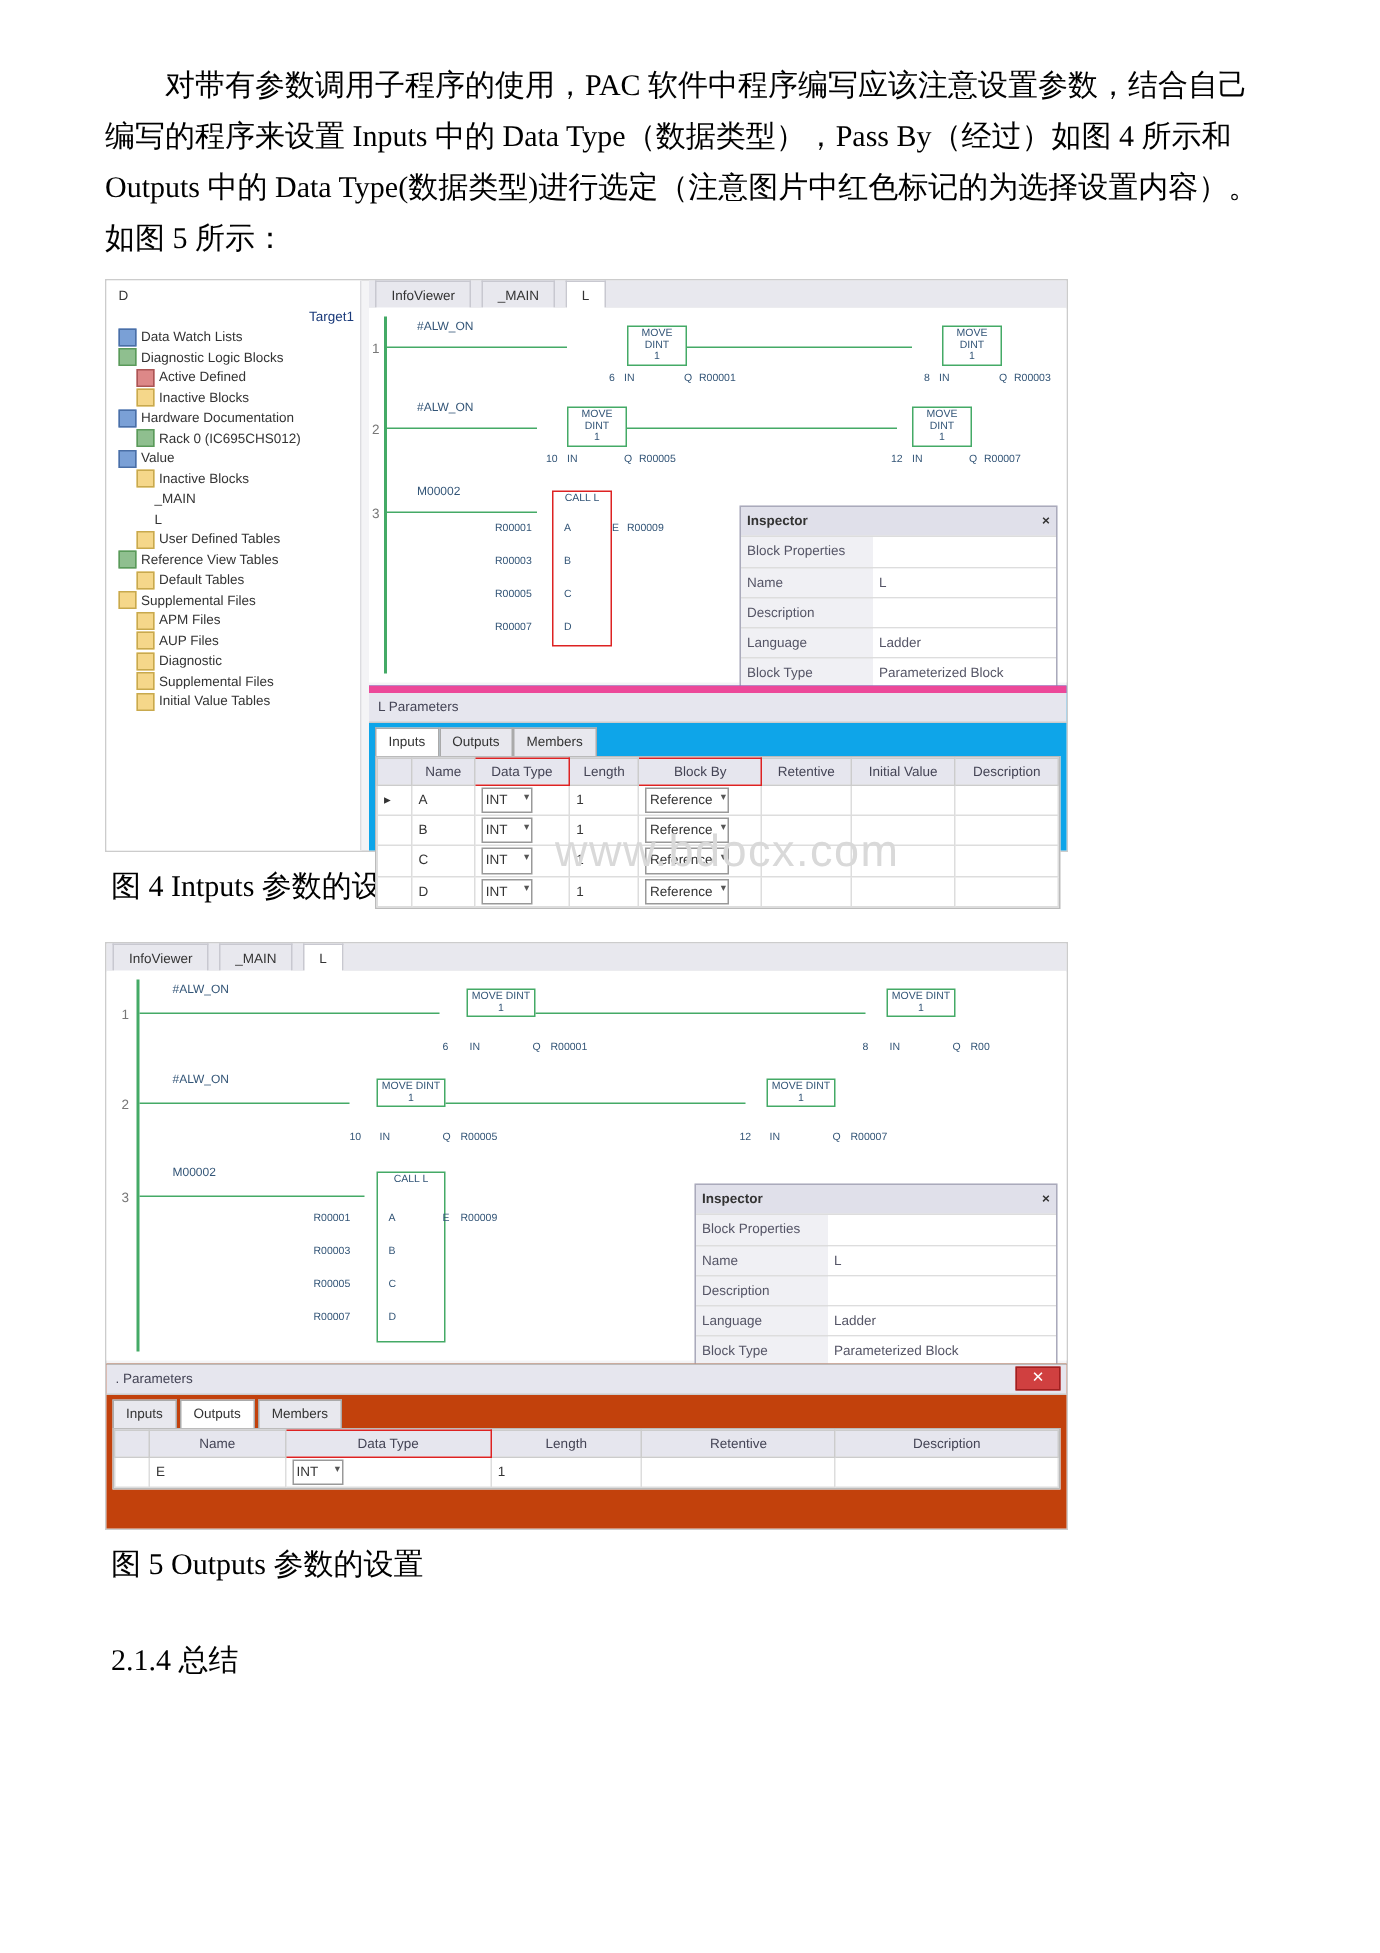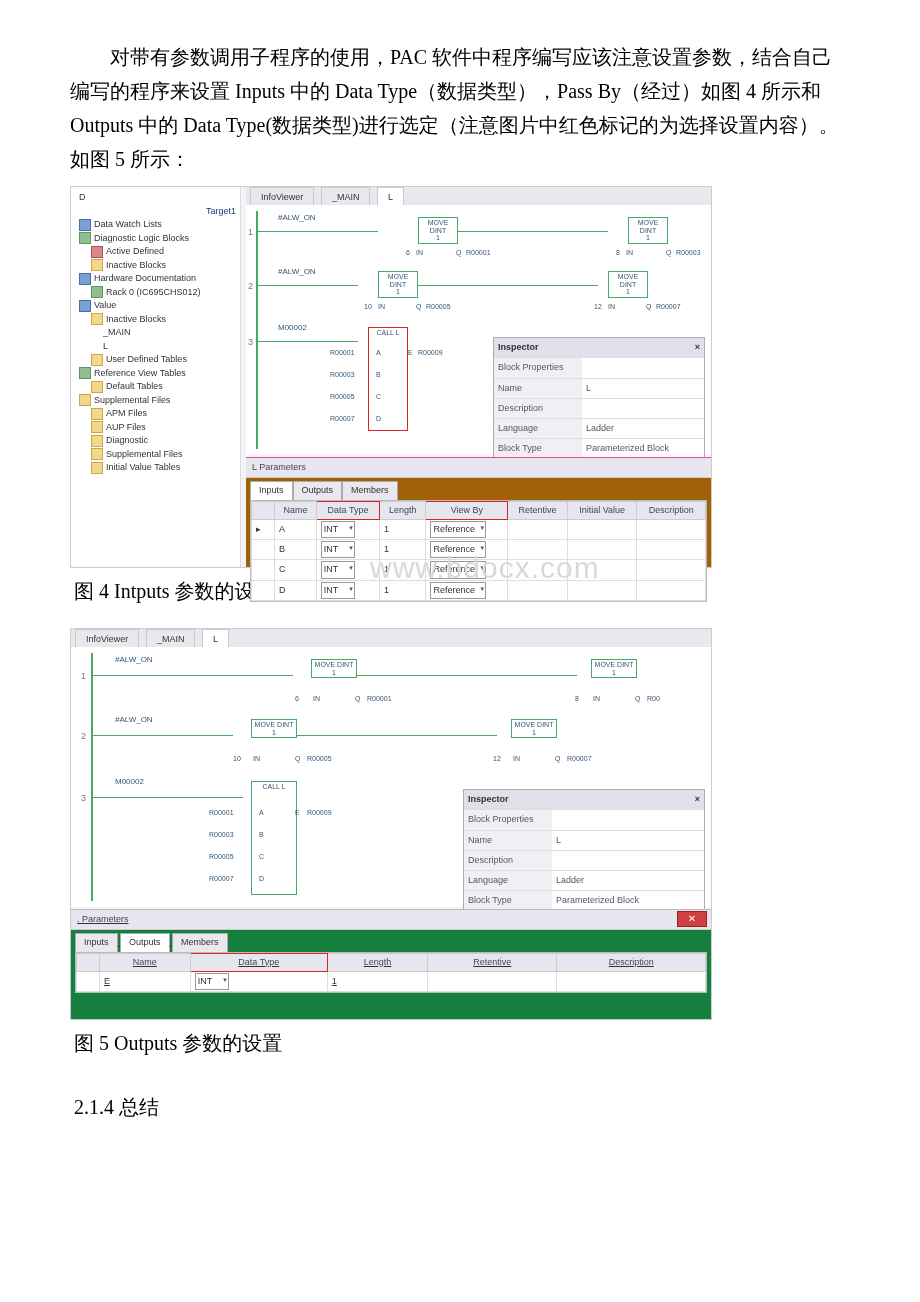--- a/index.html
+++ b/index.html
@@ -85,21 +85,21 @@
   }
   .insp-title { background:#e0e0ea; padding:2px 4px; font-weight:bold; display:flex; justify-content:space-between;}
   .insp-row { display:flex; border-top:1px solid #ddd; }
   .insp-row span:first-child { width:80px; padding:2px 4px; color:#556; }
   .insp-row span:last-child { flex:1; padding:2px 4px; background:#fff; color:#556;}
   .insp-ell { position:absolute; right:-4px; bottom:-2px; width:22px; height:14px; background:#eee; border:1px solid #888; text-align:center; font-size:9px; line-height:12px;}
   .redbox { border:2px solid #d22 !important; }
 
   .params4 {
     position:absolute; left:175px; top:270px; right:0; bottom:0;
-    background:#a16207; border-top:1px solid #ec4899;
+    background:#0ea5e9; border-top:5px solid #ec4899;
   }
   .params-title { padding:2px 6px; color:#445; background:#e6e6ee; border-bottom:1px solid #ccc;}
   .ptabs { padding:3px 4px 0 4px; }
   .ptab { display:inline-block; padding:1px 8px; border:1px solid #aaa; border-bottom:none; background:#e8e8ee; font-size:9px; cursor:pointer;}
   .ptab.active { background:#fff; }
   .pgrid { background:#fff; border:1px solid #bbb; margin:0 4px 4px 4px; }
   .pgrid table { border-collapse:collapse; width:100%; font-size:9px; }
   .pgrid th { background:#e6e6ee; border:1px solid #ccc; padding:1px 4px; font-weight:normal; color:#445;}
   .pgrid td { border:1px solid #ddd; padding:1px 4px; }
   .redcol { border:1.5px solid #d22 !important; }
@@ -116,21 +116,21 @@
     position:absolute; left:0; top:18px; right:0; height:260px;
     background:#fff;
   }
   .rail5 { position:absolute; left:20px; top:6px; bottom:6px; width:2px; background:#4a6; }
   .inspector5 {
     position:absolute; right:6px; top:160px; width:240px;
     background:#f0f0f4; border:1px solid #aab; font-size:9px;
   }
   .params5 {
     position:absolute; left:0; top:280px; right:0; bottom:0;
-    background:#15803d; border-top:1px solid #bbb;text-decoration:underline;
+    background:#c2410c; border-top:1px solid #bbb;
   }
   .closex { position:absolute; right:4px; top:282px; width:28px; height:14px; background:#d04040; color:#fff; text-align:center; font-size:10px; line-height:14px; border:1px solid #a02020;}
 </style>
 </head>
 <body>
 
 <p class="body-text indent">对带有参数调用子程序的使用，PAC 软件中程序编写应该注意设置参数，结合自己编写的程序来设置 Inputs 中的 Data Type（数据类型），Pass By（经过）如图 4 所示和 Outputs 中的 Data Type(数据类型)进行选定（注意图片中红色标记的为选择设置内容）。如图 5 所示：</p>
 
 <div class="fig fig4">
 
@@ -257,21 +257,21 @@
       <span class="ptab active">Inputs</span><span class="ptab">Outputs</span><span class="ptab">Members</span>
     </div>
     <div class="pgrid">
       <table>
         <tbody>
             <tr>
           <th style="width:14px;"></th>
           <th>Name</th>
           <th class="redcol">Data Type</th>
           <th>Length</th>
-          <th class="redcol">View By</th>
+          <th class="redcol">Block By</th>
           <th>Retentive</th>
           <th>Initial Value</th>
           <th>Description</th>
         </tr>
         <tr>
               <td>▸</td>
               <td>A</td>
               <td><span class="dropdown">INT</span></td>
               <td>1</td>
               <td><span class="dropdown">Reference</span></td>

